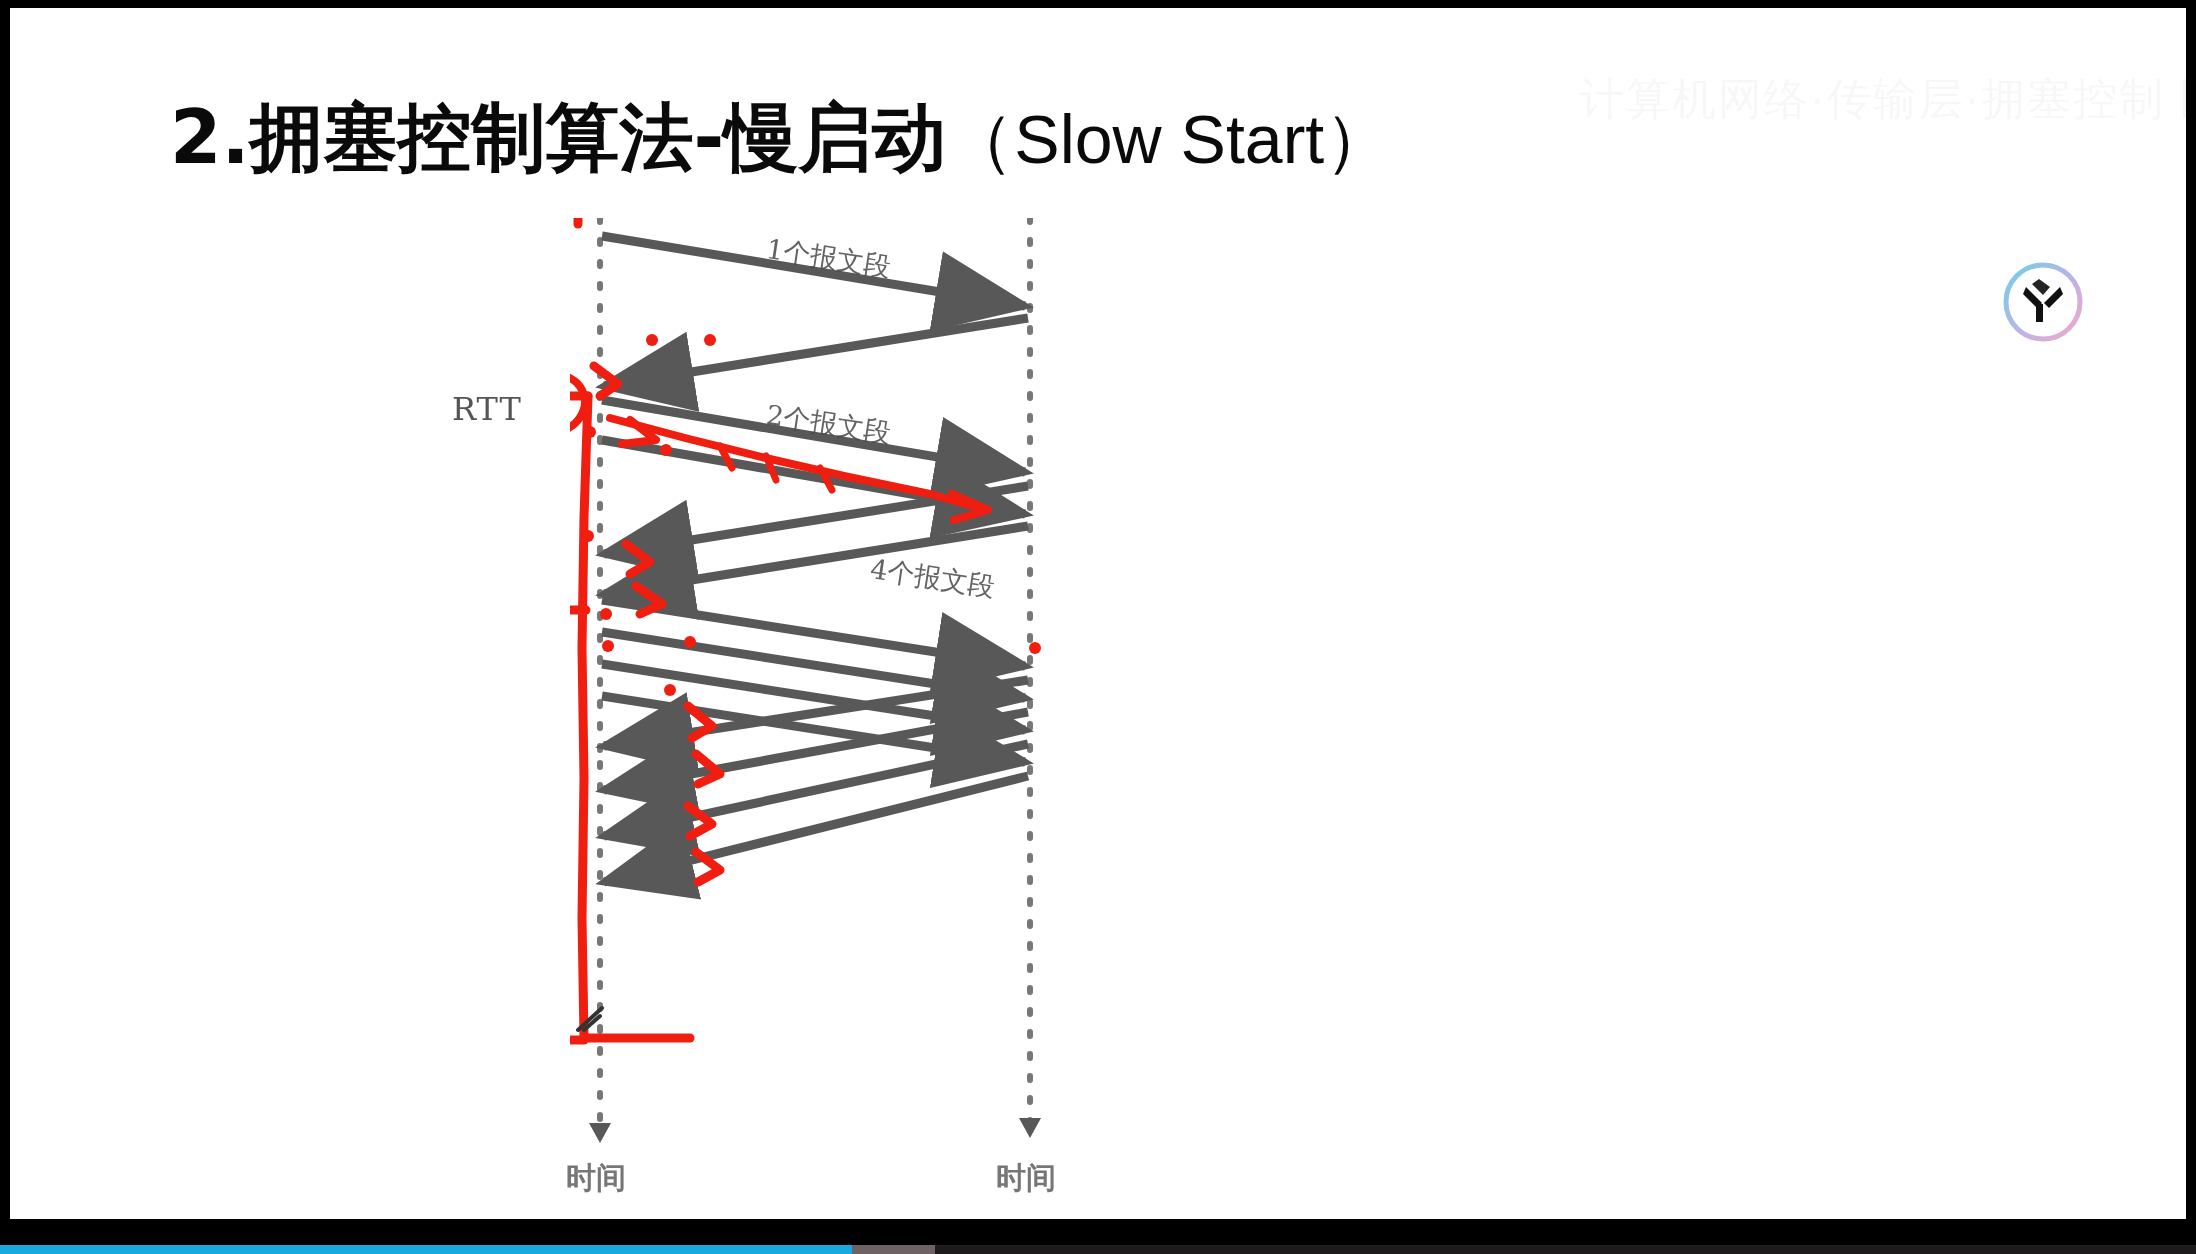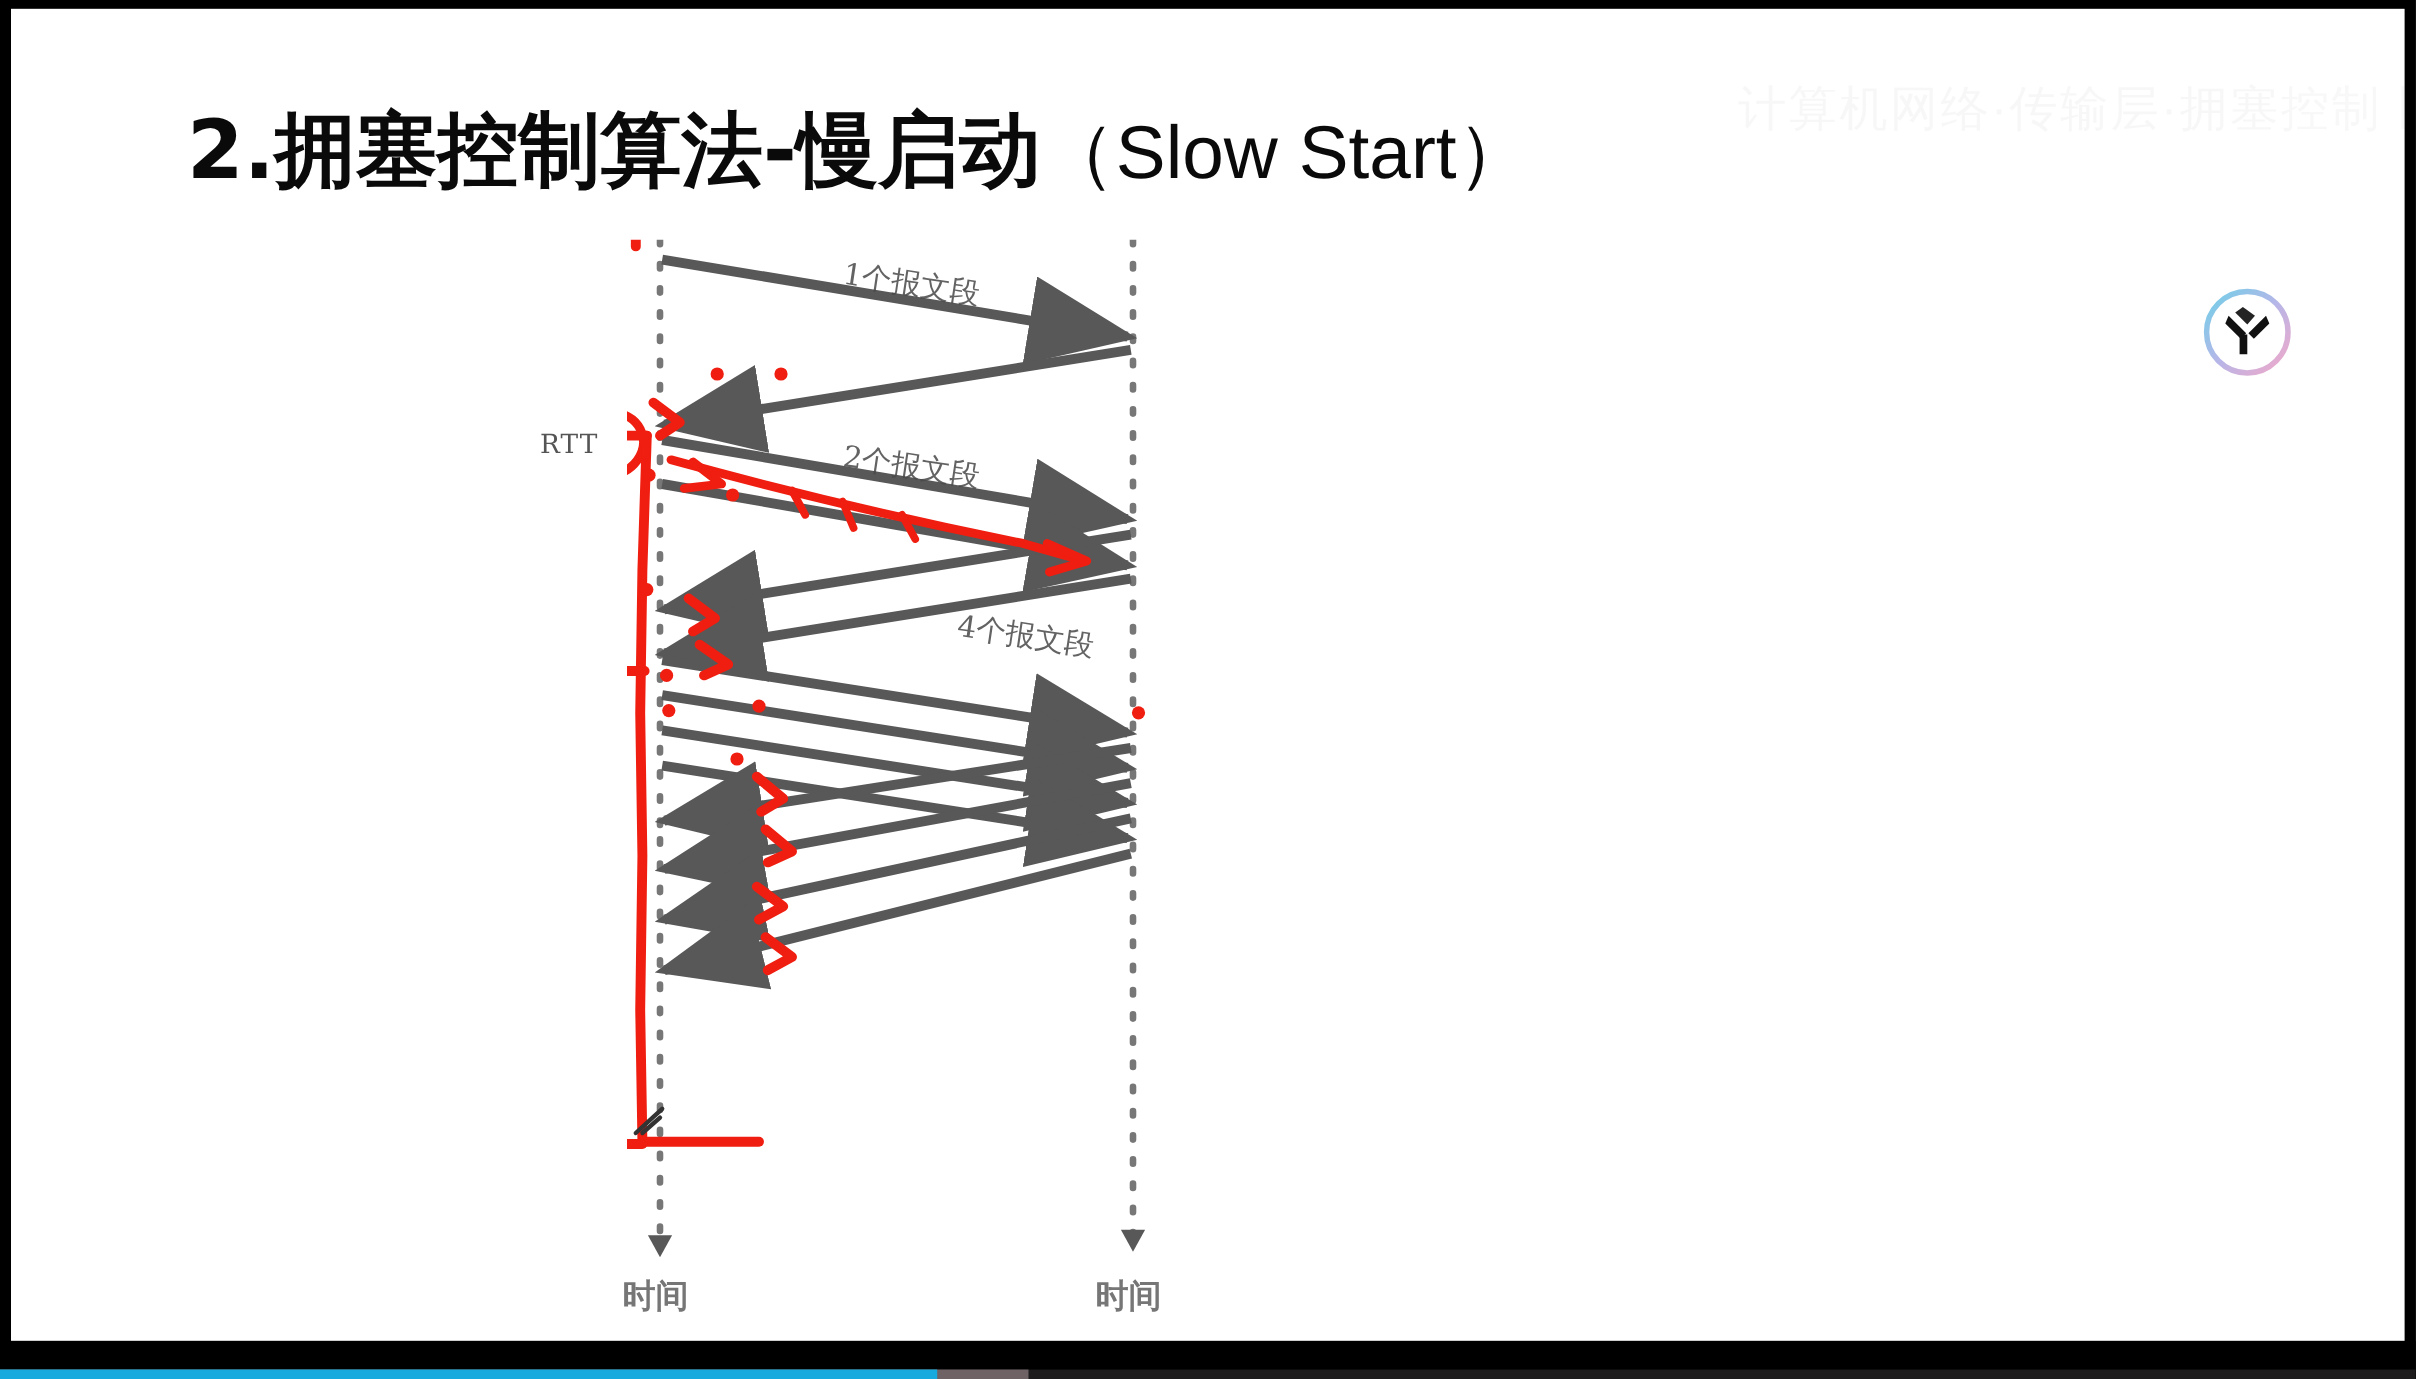--- a/index.html
+++ b/index.html
@@ -109,25 +109,24 @@
     color: #555;
     font-size: 30px;
     font-family: Liberation Serif, serif;
     font-weight: bold;
     white-space: nowrap;
     opacity: 0.8;
   }
   .rtt-label {
     position: absolute;
     color: #555;
-    font-size: 24px;
+    font-size: 32px;
     font-family: "DejaVu Serif", "Liberation Serif", serif;
     letter-spacing: 1px;
     white-space: nowrap;
-    margin-left: 39px;
   }
 
   
   #controlbar {
     position: absolute;
     left: 0;
     bottom: 0;
     width: 2196px;
     height: 35px;
     background: #000;

